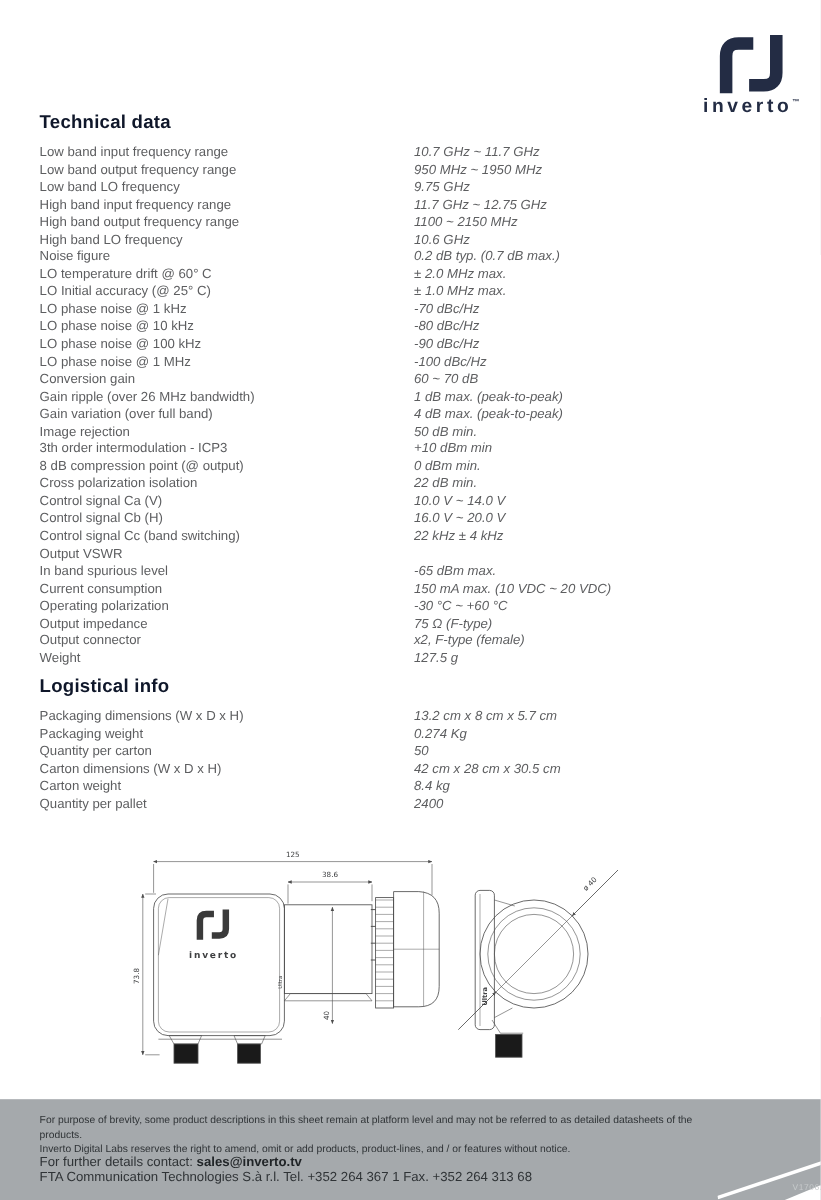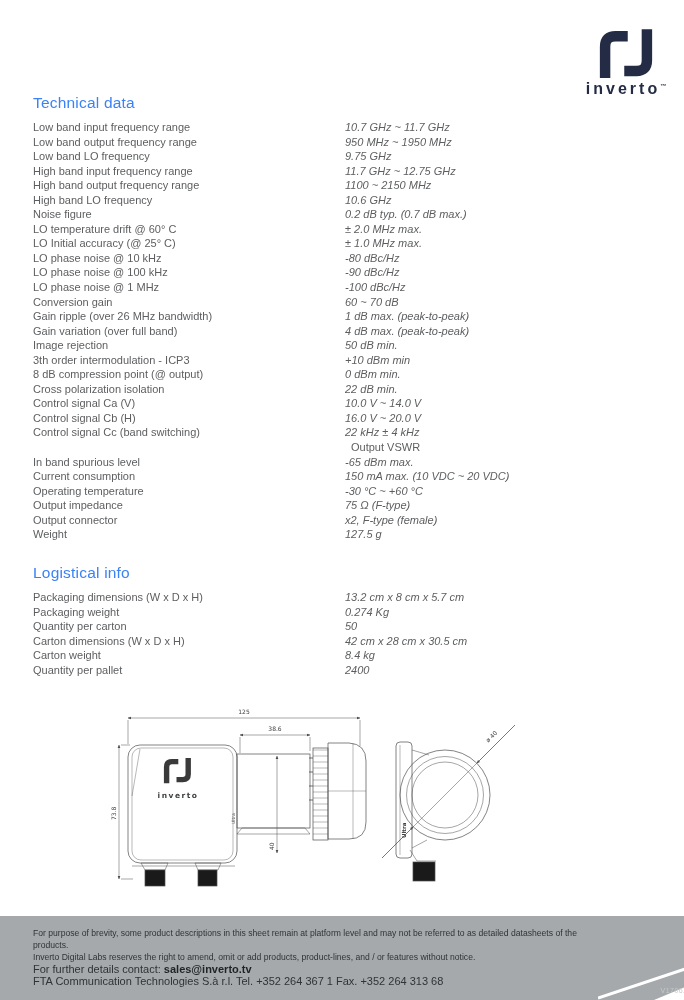--- a/index.html
+++ b/index.html
@@ -16,24 +16,24 @@
     display:block; margin-top:2px; font-size:16px; font-weight:bold;
     letter-spacing:3px; color:#232c44;
   }
   .brand .tm { font-size:6px; vertical-align:super; letter-spacing:0; }
 
   
   .section { position:absolute; left:33px; width:630px; }
   #technical-section { top:94px; }
   #logistical-section { top:564px; }
   .heading {
-    font-size:15.5px; font-weight:normal; color:#3b82f6;
+    font-size:15.5px; font-weight:bold; color:#0f172a;
     margin:0 0 8px 0; letter-spacing:0.2px;
   }
-  .spec-row { display:flex; height:14.55px; font-size:11px; line-height:14.55px;justify-content:flex-end; }
+  .spec-row { display:flex; height:14.55px; font-size:11px; line-height:14.55px; }
   .spec-label { width:312px; flex:none; }
   .spec-value { flex:1;font-style:italic; }
 
   
   .drawing { position:absolute; left:95px; top:698px; }
   .drawing text { font-family:"DejaVu Sans", sans-serif; fill:#3f4042; }
 
   
   .footer {
     position:absolute; left:0; top:916px; width:684px; height:84px;
@@ -94,20 +94,24 @@
         </div>
         <div class="spec-row">
           <span class="spec-label">LO temperature drift @ 60° C</span>
           <span class="spec-value">± 2.0 MHz max.</span>
         </div>
         <div class="spec-row">
           <span class="spec-label">LO Initial accuracy (@ 25° C)</span>
           <span class="spec-value">± 1.0 MHz max.</span>
         </div>
         <div class="spec-row">
+          <span class="spec-label">LO phase noise @ 1 kHz</span>
+          <span class="spec-value">-70 dBc/Hz</span>
+        </div>
+        <div class="spec-row">
           <span class="spec-label">LO phase noise @ 10 kHz</span>
           <span class="spec-value">-80 dBc/Hz</span>
         </div>
         <div class="spec-row">
           <span class="spec-label">LO phase noise @ 100 kHz</span>
           <span class="spec-value">-90 dBc/Hz</span>
         </div>
         <div class="spec-row">
           <span class="spec-label">LO phase noise @ 1 MHz</span>
           <span class="spec-value">-100 dBc/Hz</span>
@@ -157,21 +161,21 @@
         </div>
         <div class="spec-row">
           <span class="spec-label">In band spurious level</span>
           <span class="spec-value">-65 dBm max.</span>
         </div>
         <div class="spec-row">
           <span class="spec-label">Current consumption</span>
           <span class="spec-value">150 mA max. (10 VDC ~ 20 VDC)</span>
         </div>
         <div class="spec-row">
-          <span class="spec-label">Operating temperature</span>
+          <span class="spec-label">Operating polarization</span>
           <span class="spec-value">-30 °C ~ +60 °C</span>
         </div>
         <div class="spec-row">
           <span class="spec-label">Output impedance</span>
           <span class="spec-value">75 Ω (F-type)</span>
         </div>
         <div class="spec-row">
           <span class="spec-label">Output connector</span>
           <span class="spec-value">x2, F-type (female)</span>
         </div>

